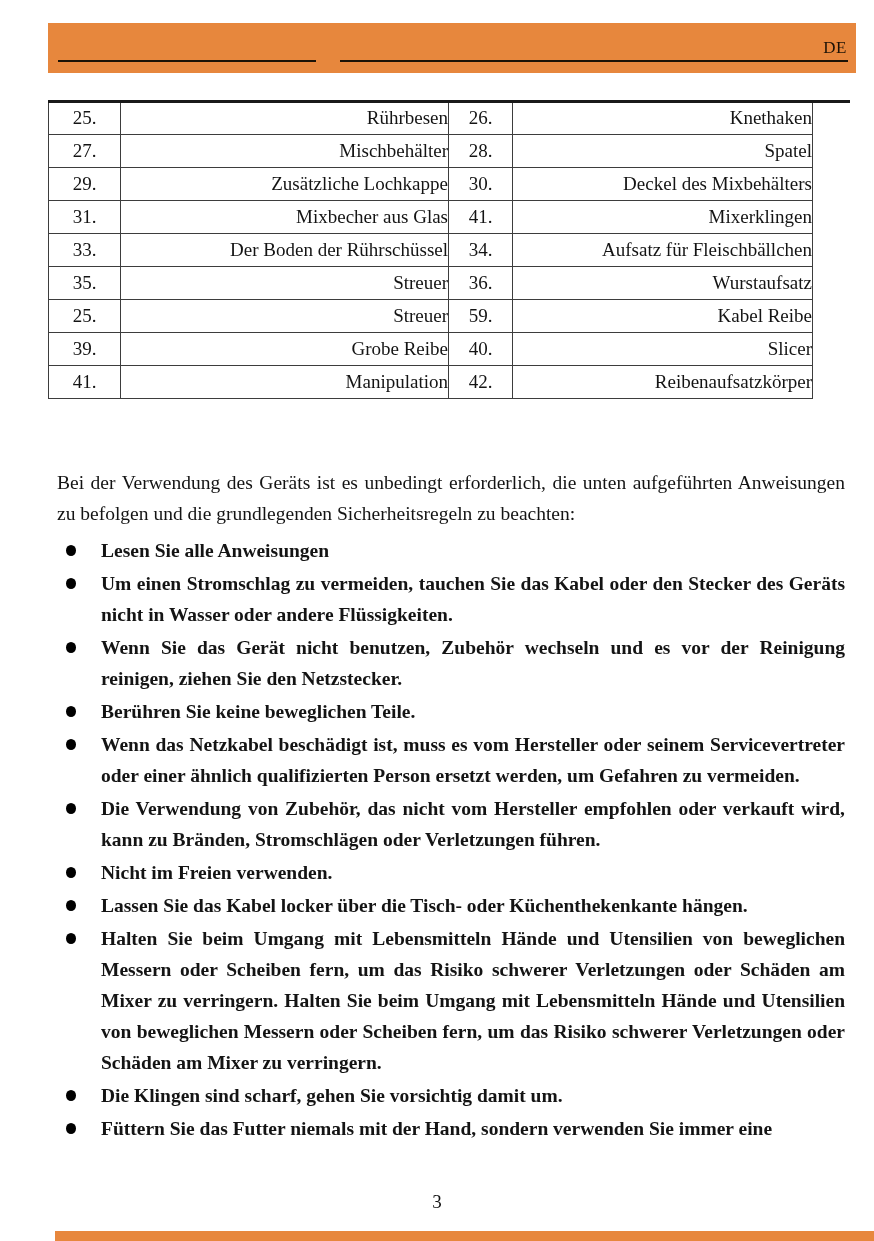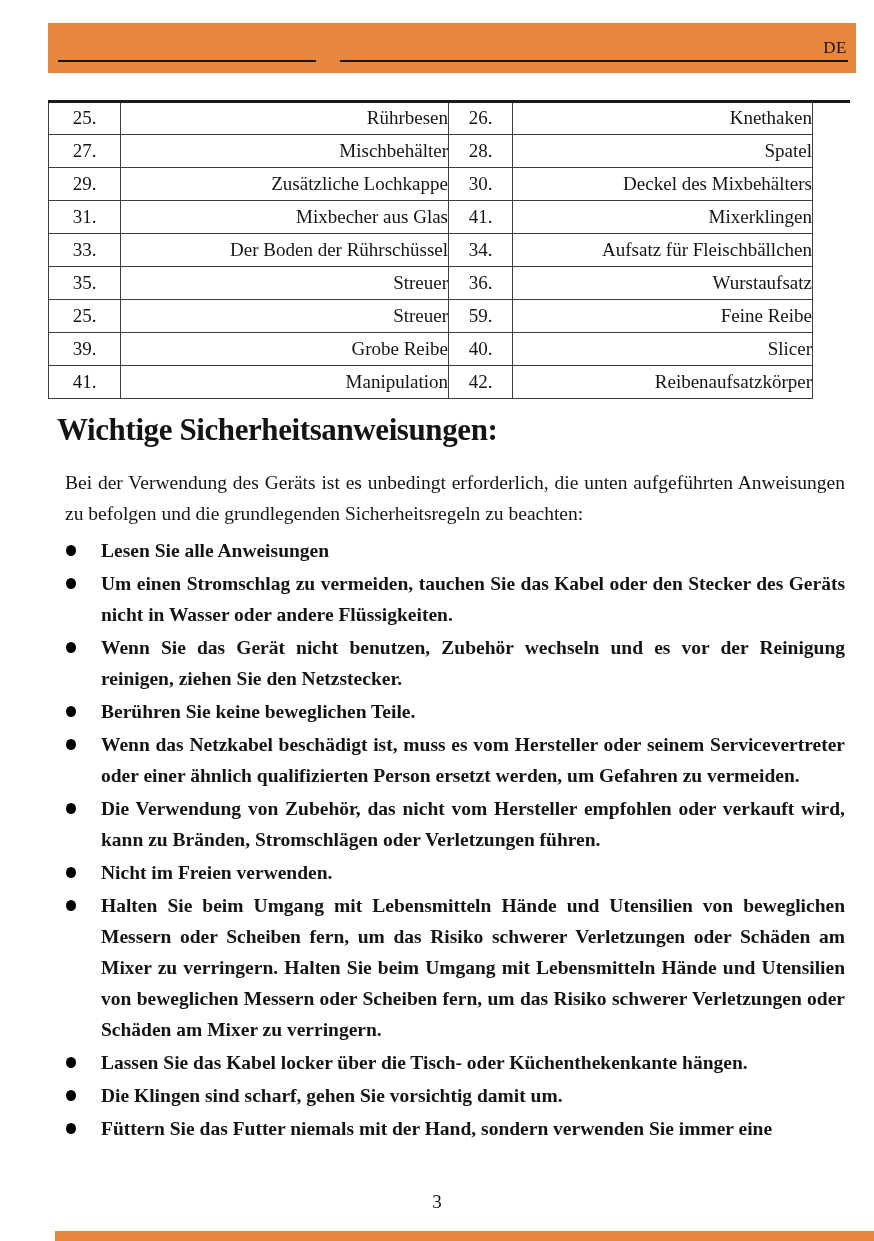--- a/index.html
+++ b/index.html
@@ -28,21 +28,21 @@
   }
   table.parts td.num   { text-align: center; }
   table.parts td.label { padding-left: 8px; text-align: right; }
 
   
   .section-heading {
     position: absolute; top: 412px; left: 57px;
     font-size: 31px; font-weight: bold; letter-spacing: -0.4px;
   }
   .body-text { position: absolute; top: 467px; left: 57px; width: 788px; }
-  .intro { font-size: 19.5px; line-height: 31px; text-align: justify; margin-left: 8px; }
+  .intro { font-size: 19.5px; line-height: 31px; text-align: justify; }
   ul.bullets { list-style: none; margin-top: 6px; }
   ul.bullets li { display: flex; font-size: 19.5px; line-height: 31px; margin-bottom: 2px; font-weight: bold; }
   .bullet-dot { flex: 0 0 auto; width: 10px; height: 11px; border-radius: 50%; background: #000; margin: 10px 0 0 9px; }
   .bullet-text { flex: 1 1 auto; text-align: justify; padding-left: 25px; }
 
   
   .page-number { position: absolute; top: 1191px; left: 0; width: 100%; text-align: center; font-size: 19px; }
   .footer-bar { position: absolute; bottom: 0; left: 55px; right: 0; height: 10px; background: var(--accent); }
 </style>
 </head>
@@ -99,39 +99,38 @@
           <tr>
       <td class="num">35.</td>
       <td class="label">Streuer</td>
       <td class="num">36.</td>
       <td class="label">Wurstaufsatz</td>
     </tr>
           <tr>
       <td class="num">25.</td>
       <td class="label">Streuer</td>
       <td class="num">59.</td>
-      <td class="label">Feine Reibe</td>
+      <td class="label">Kabel Reibe</td>
     </tr>
           <tr>
       <td class="num">39.</td>
       <td class="label">Grobe Reibe</td>
       <td class="num">40.</td>
       <td class="label">Slicer</td>
     </tr>
           <tr>
       <td class="num">41.</td>
       <td class="label">Manipulation</td>
       <td class="num">42.</td>
       <td class="label">Reibenaufsatzkörper</td>
     </tr>
         </tbody>
     </table>
   </div>
 
-  <h1 class="section-heading">Wichtige Sicherheitsanweisungen:</h1>
 
   <div class="body-text">
     <p class="intro">Bei der Verwendung des Geräts ist es unbedingt erforderlich, die unten aufgeführten Anweisungen zu befolgen und die grundlegenden Sicherheitsregeln zu beachten:</p>
     <ul class="bullets">
         <li>
       <span class="bullet-dot"></span>
       <span class="bullet-text">Lesen Sie alle Anweisungen</span>
     </li>
         <li>
       <span class="bullet-dot"></span>
@@ -152,25 +151,25 @@
         <li>
       <span class="bullet-dot"></span>
       <span class="bullet-text">Die Verwendung von Zubehör, das nicht vom Hersteller empfohlen oder verkauft wird, kann zu Bränden, Stromschlägen oder Verletzungen führen.</span>
     </li>
         <li>
       <span class="bullet-dot"></span>
       <span class="bullet-text">Nicht im Freien verwenden.</span>
     </li>
         <li>
       <span class="bullet-dot"></span>
-      <span class="bullet-text">Halten Sie beim Umgang mit Lebensmitteln Hände und Utensilien von beweglichen Messern oder Scheiben fern, um das Risiko schwerer Verletzungen oder Schäden am Mixer zu verringern. Halten Sie beim Umgang mit Lebensmitteln Hände und Utensilien von beweglichen Messern oder Scheiben fern, um das Risiko schwerer Verletzungen oder Schäden am Mixer zu verringern.</span>
+      <span class="bullet-text">Lassen Sie das Kabel locker über die Tisch- oder Küchenthekenkante hängen.</span>
     </li>
         <li>
       <span class="bullet-dot"></span>
-      <span class="bullet-text">Lassen Sie das Kabel locker über die Tisch- oder Küchenthekenkante hängen.</span>
+      <span class="bullet-text">Halten Sie beim Umgang mit Lebensmitteln Hände und Utensilien von beweglichen Messern oder Scheiben fern, um das Risiko schwerer Verletzungen oder Schäden am Mixer zu verringern. Halten Sie beim Umgang mit Lebensmitteln Hände und Utensilien von beweglichen Messern oder Scheiben fern, um das Risiko schwerer Verletzungen oder Schäden am Mixer zu verringern.</span>
     </li>
         <li>
       <span class="bullet-dot"></span>
       <span class="bullet-text">Die Klingen sind scharf, gehen Sie vorsichtig damit um.</span>
     </li>
         <li>
       <span class="bullet-dot"></span>
       <span class="bullet-text">Füttern Sie das Futter niemals mit der Hand, sondern verwenden Sie immer eine</span>
     </li>
       </ul>

